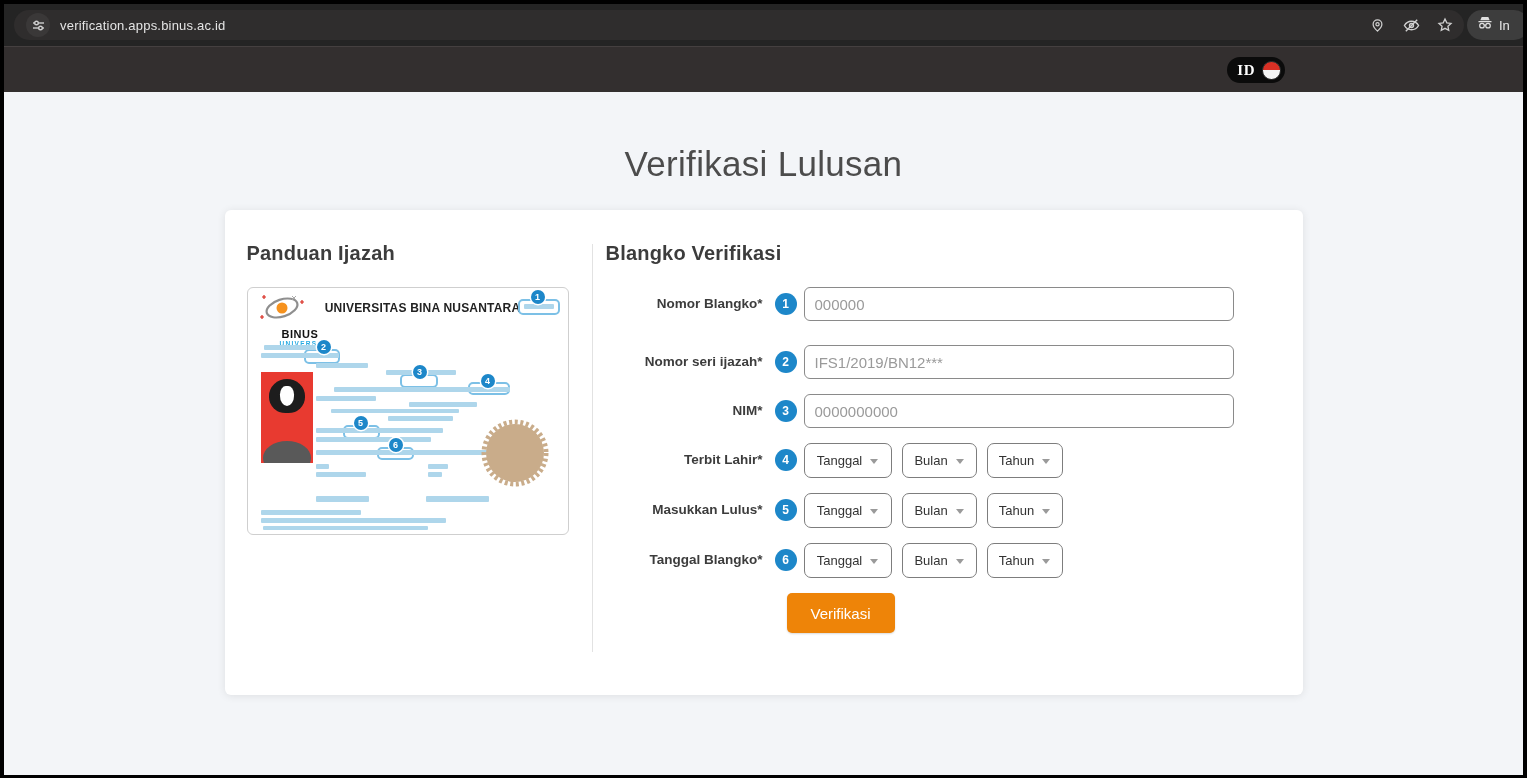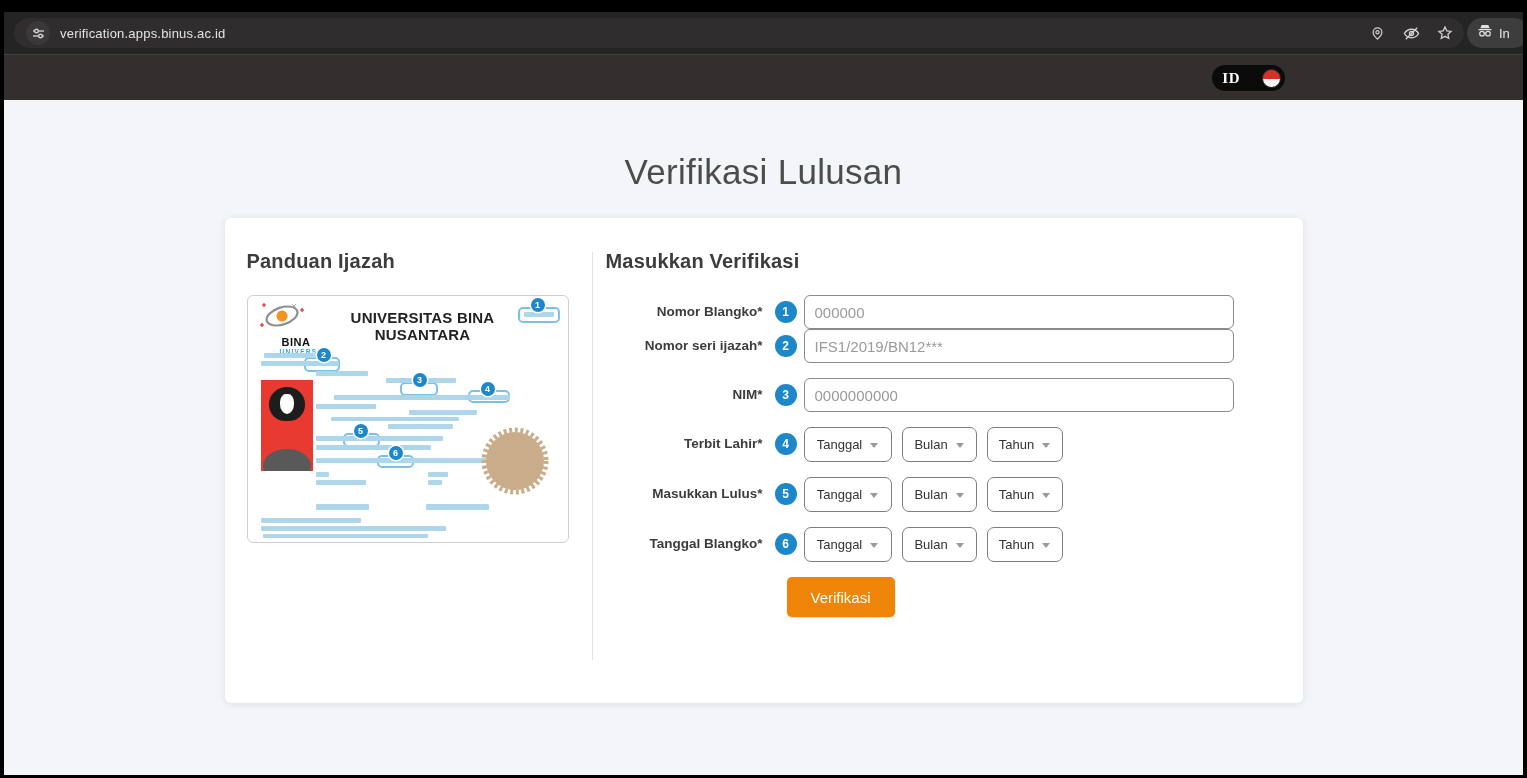--- a/index.html
+++ b/index.html
@@ -1,63 +1,63 @@
 <!DOCTYPE html>
 <html><head>
 <meta charset="utf-8">
 <style>
   * { box-sizing: border-box; margin: 0; padding: 0; }
   body { font-family: "Liberation Sans", sans-serif; background:#888; }
-  .screen { width:1527px; height:778px; background:#000; padding:12px 4px 3px 4px; position:relative; overflow:hidden; }
+  .screen { width:1527px; height:778px; background:#000; padding:4px 4px 3px 4px; position:relative; overflow:hidden; }
   .inner { width:100%; height:100%; background:#f3f5f8; position:relative; overflow:hidden; }
 
   
   .toolbar { height:42px; background:#242424; position:relative; }
   .urlbar { position:absolute; left:10px; top:6px; height:30px; width:1450px; background:#2f2d2d; border-radius:15px; display:flex; align-items:center; padding:0 12px; }
   .urlbar .site-settings { width:24px; height:24px; border-radius:50%; background:#3a3838; display:flex; align-items:center; justify-content:center; margin-right:10px; flex:0 0 auto; }
   .url-text { color:#e4e4e4; font-size:13px; letter-spacing:.2px; }
   .urlbar-right { position:absolute; right:10px; top:0; height:30px; display:flex; align-items:center; gap:16px; }
   .tb-icon { width:18px; height:18px; display:flex; align-items:center; justify-content:center; }
   .incog-pill { position:absolute; right:-6px; top:6px; height:30px; width:62px; background:#3d3d3d; border-radius:15px; display:flex; align-items:center; padding-left:10px; gap:6px; overflow:hidden; }
   .incog-label { color:#e8e8e8; font-size:13px; }
 
   
   .site-nav { height:46px; background:#332f2f; border-top:1px solid #454040; position:relative; }
-  .lang-pill { position:absolute; right:238px; top:10px; height:26px; background:#0b0b0b; border-radius:13px; display:flex; align-items:center; padding:0 4px 0 10px; gap:22px; cursor:pointer; }
+  .lang-pill { position:absolute; right:238px; top:10px; height:26px; background:#0b0b0b; border-radius:13px; display:flex; align-items:center; padding:0 4px 0 10px; gap:7px; cursor:pointer; }
   .lang-code { color:#fff; font-family:"Liberation Serif", serif; font-size:15px; font-weight:bold; letter-spacing:.5px; }
   .flag { width:19px; height:19px; border-radius:50%; background:linear-gradient(#d93025 0 50%, #f5f5f5 50% 100%); border:1px solid #333; }
 
   
   .main { height:745px; position:relative; }
   .page-title { text-align:center; padding-top:52px; font-size:35px; color:#4c4c4c; font-weight:400; letter-spacing:.3px; }
   .card { width:1078px; margin:26px auto 0; background:#fff; border-radius:6px; box-shadow:0 1px 8px rgba(0,0,0,.09); display:flex; padding:32px 0 43px 22px;justify-content:space-between; }
   .left-col { width:345px; flex:0 0 auto; }
   .divider { width:1px; background:#e2e2e2; align-self:flex-start; height:408px; margin-top:2px; }
   .right-col { flex:1; padding-left:13px; }
   h2.panel-heading { font-size:20px; font-weight:700; color:#3c3c3c; letter-spacing:.2px; }
 
   
   .diploma { position:relative; width:322px; height:248px; border:1px solid #cfcfcf; border-radius:6px; margin-top:22px; background:#fff; overflow:hidden; }
-  .uni-name { position:absolute; left:70px; right:40px; top:13px; text-align:center; font-size:15px; font-weight:700; color:#222; letter-spacing:.2px; }
+  .uni-name { position:absolute; left:70px; right:40px; top:13px; text-align:center; font-size:12px; font-weight:700; color:#222; letter-spacing:.2px; }
   .bar { position:absolute; background:#aed6eb; border-radius:1px; }
   .hl-box { position:absolute; border:2px solid #7cc0e6; border-radius:5px; background:rgba(255,255,255,.55); }
   .hl-box .inbar { position:absolute; left:4px; top:3px; height:5px; background:#aed6eb; border-radius:1px; }
   .marker { position:absolute; width:14px; height:14px; border-radius:50%; background:#1d87c9; color:#fff; font-size:9px; font-weight:700; display:flex; align-items:center; justify-content:center; box-shadow:0 0 0 1.5px #fff; z-index:3; }
   .photo { position:absolute; left:13px; top:84px; width:52px; height:91px; background:#e83a30; overflow:hidden; }
   .photo .hair { position:absolute; left:8px; top:7px; width:36px; height:34px; background:#1d1d1d; border-radius:50% 50% 46% 46%; }
   .photo .face { position:absolute; left:19px; top:14px; width:14px; height:20px; background:#fff; border-radius:50% 50% 60% 60%; }
   .photo .shoulders { position:absolute; left:2px; bottom:-12px; width:48px; height:34px; background:#595959; border-radius:50%; }
   .logo { position:absolute; left:10px; top:5px; }
   .logo .word { font-size:11px; font-weight:800; color:#111; letter-spacing:.5px; margin:-3px 0 0 24px; }
   .logo .subword { font-size:6.5px; font-weight:700; color:#29abe2; letter-spacing:1.3px; margin:0 0 0 22px; }
   .seal { position:absolute; left:233px; top:131px; }
 
   
   .form-rows { margin-top:22px; }
-  .frow { display:flex; align-items:flex-start; }
+  .frow { display:flex; align-items:flex-start; margin-bottom:24px; }
   .frow.tight { margin-bottom:15px; }
   .flabel { width:157px; text-align:right; font-size:13.5px; font-weight:700; color:#3c3c3c; line-height:34px; flex:0 0 auto; }
   .fbadge { width:22px; height:22px; border-radius:50%; background:#1d87c9; color:#fff; font-size:12px; font-weight:700; display:flex; align-items:center; justify-content:center; margin:6px 0 0 12px; flex:0 0 auto; }
   .fcontrol { margin-left:7px; }
   .txt-input { width:430px; height:34px; border:1px solid #8a8a8a; border-radius:6px; padding:0 10px; font-size:15px; color:#333; font-family:"Liberation Sans", sans-serif; background:#fff; }
   .txt-input::placeholder { color:#9a9a9a; opacity:1; }
   .helper { font-size:12px; font-style:italic; color:#6f6f6f; margin-top:6px; }
   .selects { display:flex; gap:10px; }
   .sel { height:35px; border:1px solid #7d7d7d; border-radius:7px; background:#fff; display:flex; align-items:center; justify-content:center; gap:8px; font-size:13px; color:#333; cursor:pointer; }
   .sel.day { width:88px; } .sel.month { width:75px; } .sel.year { width:76px; }
@@ -146,21 +146,21 @@
                     <line x1="42" y1="9" x2="46" y2="9"></line>
                     <line x1="44" y1="7" x2="44" y2="11"></line>
                     <line x1="2" y1="24" x2="6" y2="24"></line>
                     <line x1="4" y1="22" x2="4" y2="26"></line>
                   </g>
                 <g stroke="#aaa" stroke-width="1">
                     <line x1="34" y1="3" x2="38" y2="7"></line>
                     <line x1="38" y1="3" x2="34" y2="7"></line>
                   </g>
               </svg>
-              <div class="word">BINA</div>
+              <div class="word">BINUS</div>
               <div class="subword">UNIVERSITY</div>
             </div>
 
             <div class="uni-name">UNIVERSITAS BINA NUSANTARA</div>
 
             <span class="marker" style="left:283px; top:2px;">1</span>
             <span class="marker" style="left:69px;  top:52px;">2</span>
             <span class="marker" style="left:165px; top:77px;">3</span>
             <span class="marker" style="left:233px; top:86px;">4</span>
             <span class="marker" style="left:106px; top:128px;">5</span>
@@ -208,21 +208,21 @@
                   <circle cx="34" cy="34" r="29" fill="#c9ac8a"></circle>
                   <circle cx="34" cy="34" r="31" fill="none" stroke="#c9ac8a" stroke-width="5" stroke-dasharray="3 2.6"></circle>
                 </svg>
             </span>
           </div>
         </div>
 
         <div class="divider"></div>
 
         <div class="right-col">
-          <h2 class="panel-heading">Masukkan Verifikasi</h2>
+          <h2 class="panel-heading">Blangko Verifikasi</h2>
 
           <div class="form-rows">
 
             <div class="frow">
               <div class="flabel">Nomor Blangko*</div>
               <div class="fbadge">1</div>
               <div class="fcontrol">
                 <input class="txt-input" type="text" placeholder="000000" style="">
               </div>
             </div>

